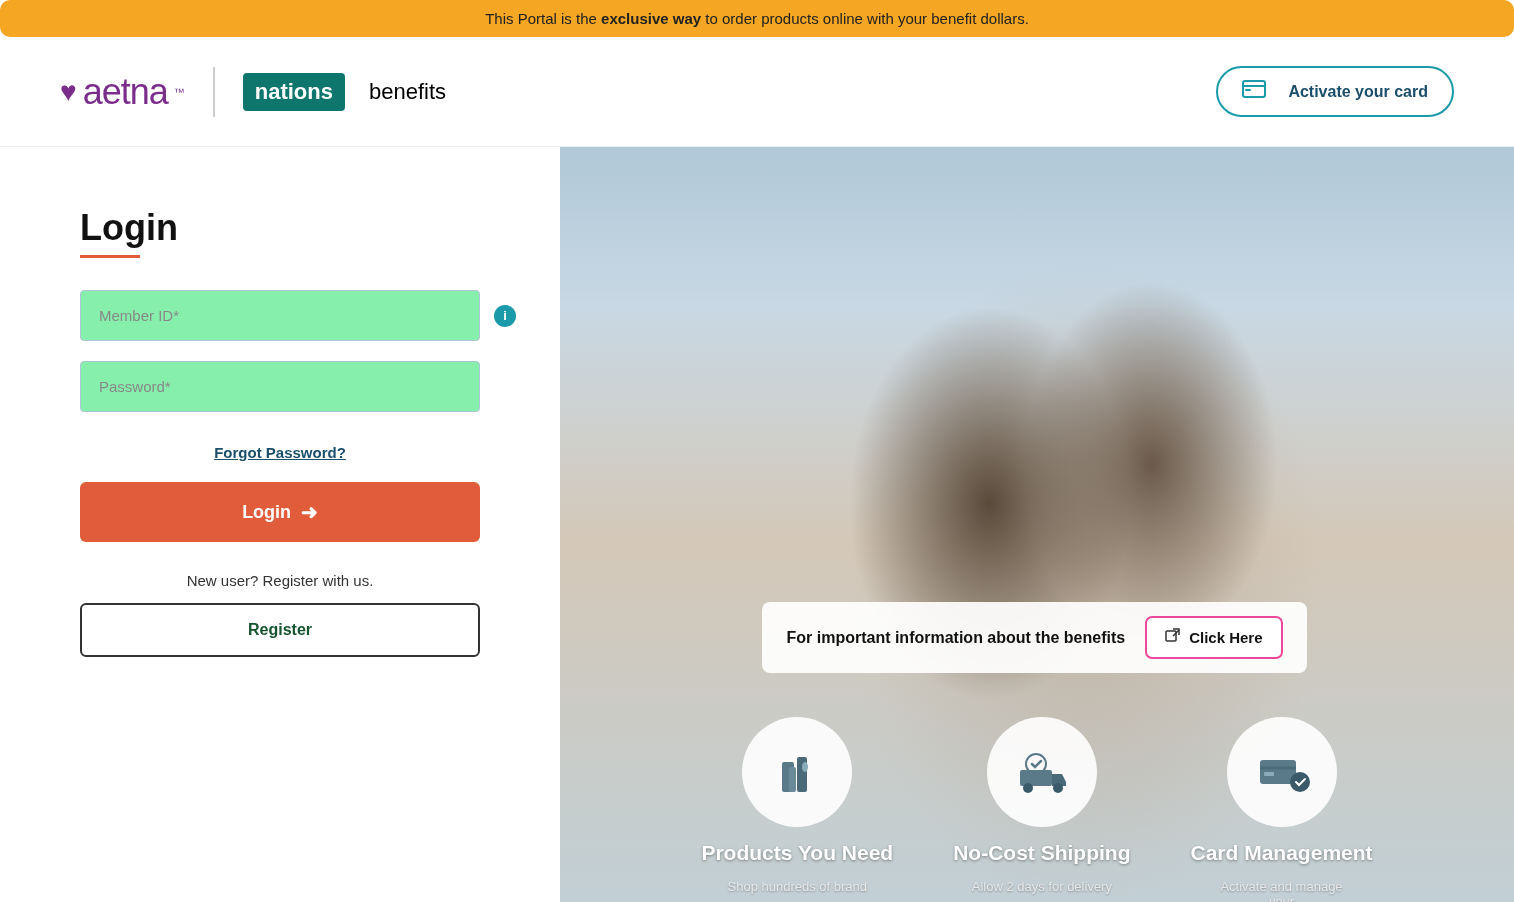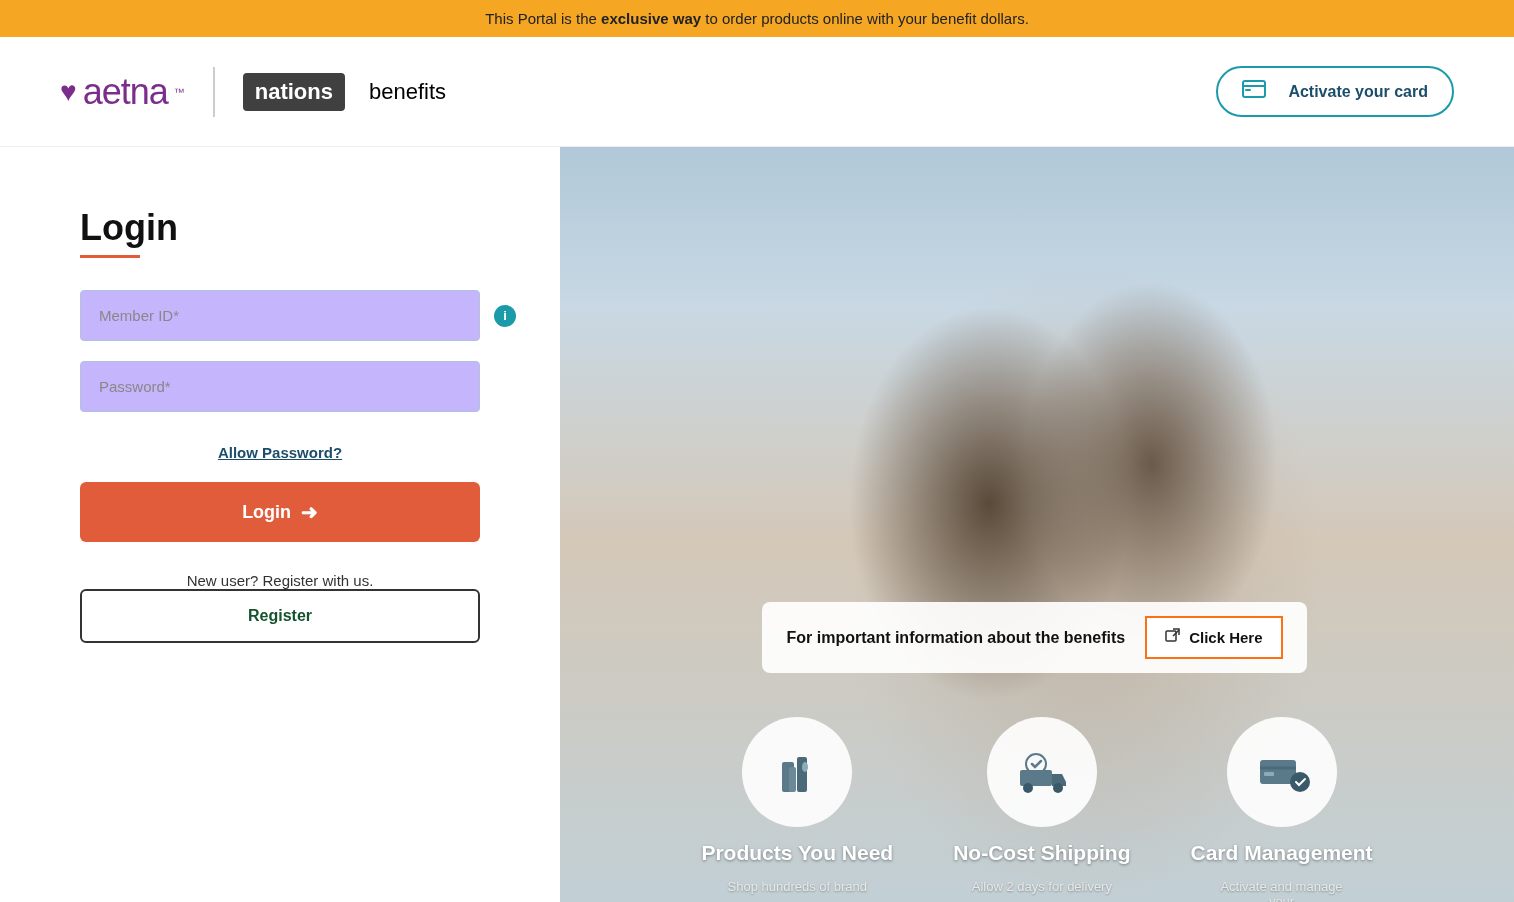--- a/index.html
+++ b/index.html
@@ -5,20 +5,21 @@
     * { margin: 0; padding: 0; box-sizing: border-box; }
     body { font-family: Arial, sans-serif; width: 1514px; min-height: 902px; overflow-x: hidden; }
 
     
     .top-banner {
       background-color: #F5A623;
       padding: 10px 20px;
       text-align: center;
       font-size: 15px;
       color: #222;
+      border-radius: 10px;
     }
     .top-banner strong { font-weight: 700; }
 
     
     .header {
       display: flex;
       align-items: center;
       justify-content: space-between;
       padding: 18px 60px;
       background: #fff;
@@ -52,21 +53,21 @@
     }
     .divider-line {
       width: 2px;
       height: 50px;
       background: #ccc;
       margin: 0 10px;
     }
     .nations-logo {
       display: flex;
       align-items: center;
-      background: #404040;
+      background: #0f766e;
       border-radius: 4px;
       padding: 6px 12px;
     }
     .nations-text {
       font-size: 22px;
       font-weight: 700;
       color: #fff;
     }
     .benefits-text {
       font-size: 22px;
@@ -129,21 +130,21 @@
       position: relative;
       margin-bottom: 20px;
     }
     .input-field {
       width: 100%;
       padding: 16px 18px;
       border: 1.5px solid #b0c4d8;
       border-radius: 4px;
       font-size: 15px;
       color: #555;
-      background: #c4b5fd;
+      background: #86efac;
       outline: none;
     }
     .input-field::placeholder { color: #888; }
     .info-icon {
       position: absolute;
       right: -36px;
       top: 50%;
       transform: translateY(-50%);
       width: 22px;
       height: 22px;
@@ -183,20 +184,21 @@
       gap: 10px;
     }
     .login-btn .arrow-icon { font-size: 20px; }
     .register-section {
       text-align: center;
       margin-top: 30px;
     }
     .register-section p {
       font-size: 15px;
       color: #333;
+      margin-bottom: 14px;
     }
     .register-btn {
       width: 100%;
       padding: 16px;
       background: #fff;
       color: #14532d;
       border: 2px solid #333;
       border-radius: 6px;
       font-size: 16px;
       font-weight: 700;
@@ -251,22 +253,22 @@
     }
     .info-bar-text {
       font-size: 16px;
       font-weight: 700;
       color: #111;
     }
     .click-here-btn {
       display: flex;
       align-items: center;
       gap: 8px;
-      border: 2px solid #f97316;
-      border-radius: 0;
+      border: 2px solid #ec4899;
+      border-radius: 7px;
       padding: 10px 18px;
       background: #fff;
       cursor: pointer;
       font-size: 15px;
       font-weight: 700;
       color: #111;
     }
     
     .features-row {
       position: absolute;
@@ -352,21 +354,21 @@
     <div class="input-wrapper">
       <input class="input-field" type="text" placeholder="Member ID*" style="">
       <div class="info-icon">i</div>
     </div>
 
     <div class="input-wrapper">
       <input class="input-field" type="password" placeholder="Password*" style="">
     </div>
 
     <div class="forgot-link">
-      <a href="#">Allow Password?</a>
+      <a href="#">Forgot Password?</a>
     </div>
 
     <button class="login-btn">
       <span>Login</span>
       <span class="arrow-icon">➜</span>
     </button>
 
     <div class="register-section">
       <p>New user? Register with us.</p>
       <button class="register-btn">Register</button>

